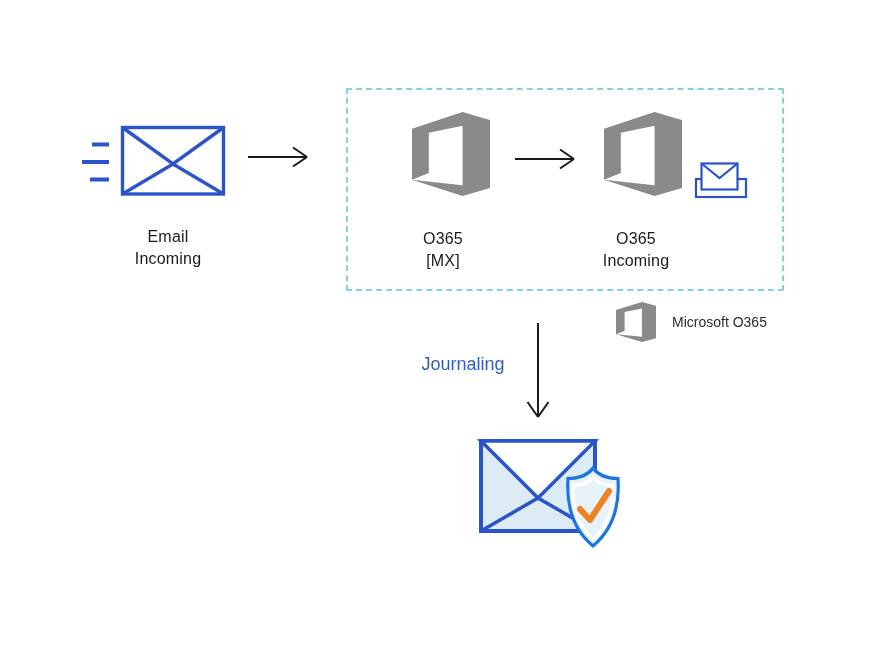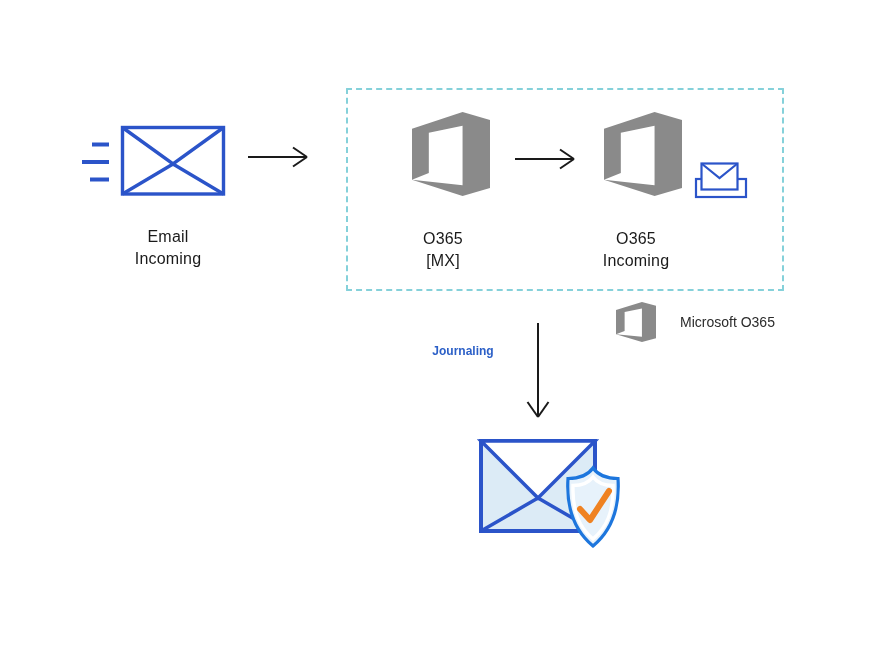--- a/index.html
+++ b/index.html
@@ -3,24 +3,24 @@
 <meta charset="utf-8">
 <style>
   html,body{margin:0;padding:0;background:#fff;}
   .canvas{position:relative;width:886px;height:653px;background:#ffffff;overflow:hidden;
           font-family:"Liberation Sans", sans-serif;}
   .abs{position:absolute;}
   .node-label{position:absolute;text-align:center;font-size:16px;line-height:22px;
               color:#1a1a1a;letter-spacing:0.2px;}
   .dashed-box{position:absolute;left:346px;top:88px;width:434px;height:199px;
               border:2px dashed #85d1da;border-radius:1px;background:transparent;}
-  .legend{position:absolute;left:616px;top:302px;display:flex;align-items:center;gap:24px;}
+  .legend{position:absolute;left:616px;top:302px;display:flex;align-items:center;gap:16px;}
   .legend-text{font-size:14px;color:#2b2b2b;}
-  .journaling{position:absolute;left:398px;top:344px;width:130px;text-align:center;
-              font-size:12px;font-weight:700;color:#2b5fc7;}
+  .journaling{position:absolute;left:398px;top:354px;width:130px;text-align:center;
+              font-size:18px;font-weight:400;color:#2b5fc7;}
 </style>
 </head>
 <body>
 
 <div class="canvas">
 
   <div class="dashed-box"></div>
 
   <svg class="abs" style="left:78px;top:125px" width="150" height="74" viewBox="0 0 150 74">
     <g stroke="#2b54c9" stroke-width="4" fill="none">

